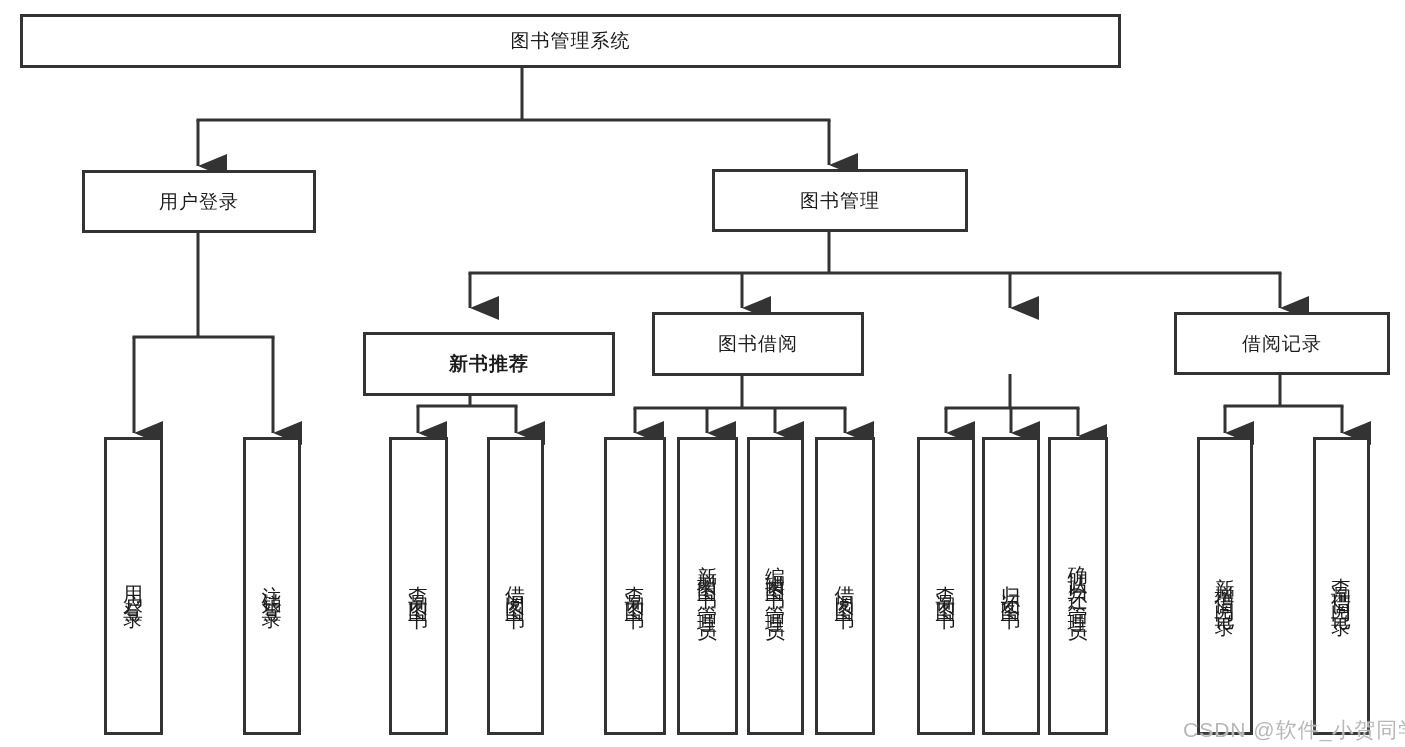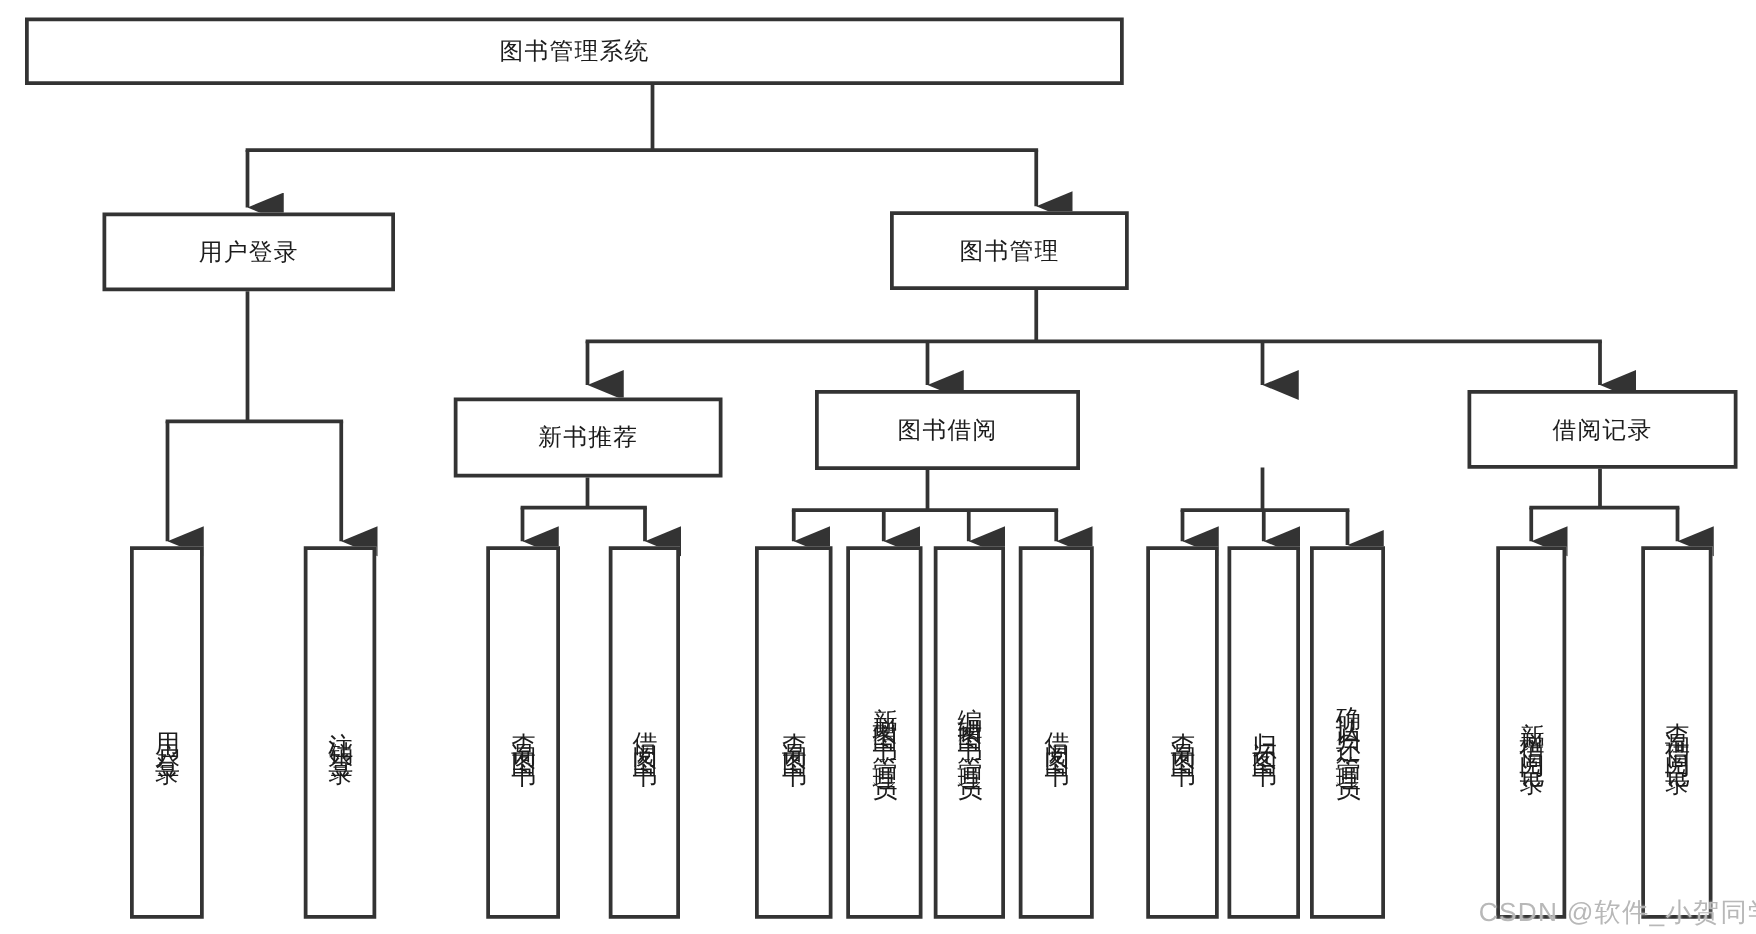--- a/index.html
+++ b/index.html
@@ -15,24 +15,24 @@
   }
   .vbox{
     position:absolute;z-index:1;box-sizing:border-box;background:#ffffff;
     border:3px solid #333333;display:flex;align-items:center;justify-content:center;
     top:437px;height:298px;font-size:20px;
   }
   .vbox span{
     writing-mode:vertical-rl;text-orientation:mixed;letter-spacing:8px;line-height:1;
   }
   
-  .n-root{left:20px;top:14px;width:879px;height:54px;}
+  .n-root{left:20px;top:14px;width:1101px;height:54px;}
   .n-l2a{left:82px;top:170px;width:234px;height:63px;}
-  .n-l2b{left:712px;top:169px;width:191px;height:63px;}
-  .n-l3a{left:363px;top:318px;width:215px;height:64px;}
+  .n-l2b{left:712px;top:169px;width:256px;height:63px;}
+  .n-l3a{left:363px;top:332px;width:252px;height:64px;font-weight:bold;}
   .n-l3b{left:636px;top:312px;width:212px;height:64px;margin-left:16px;}
   .n-l3c{left:904px;top:312px;width:211px;height:64px;}
   .n-l3d{left:1174px;top:312px;width:216px;height:63px;}
   .n-f01{left:104px;width:59px;}
   .n-f02{left:243px;width:58px;}
   .n-f03{left:389px;width:59px;}
   .n-f04{left:487px;width:57px;}
   .n-f05{left:604px;width:62px;}
   .n-f06{left:677px;width:61px;}
   .n-f07{left:747px;width:57px;}

